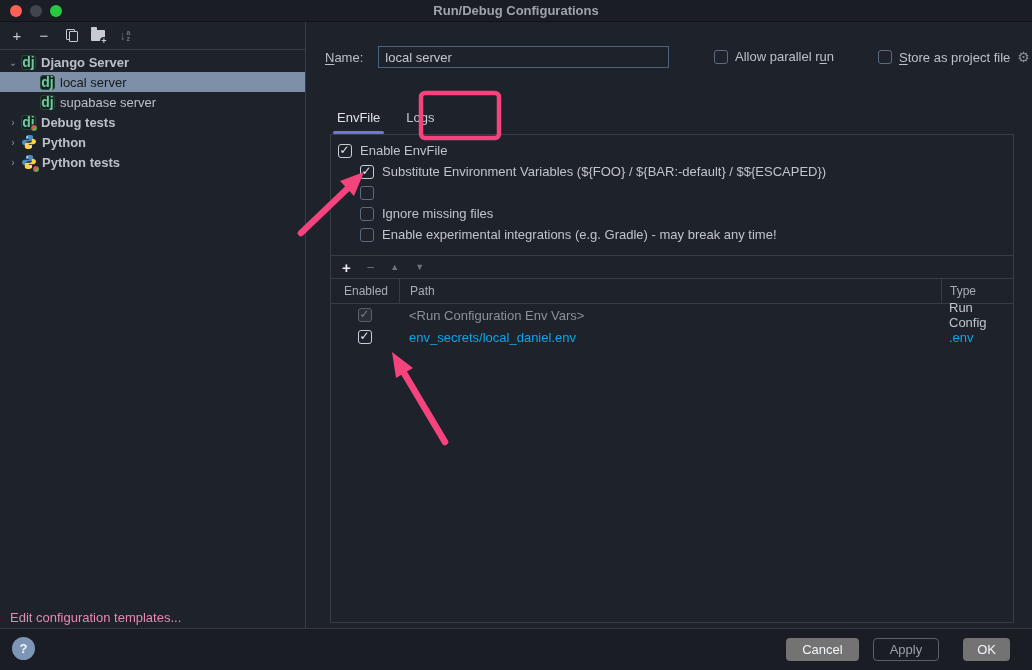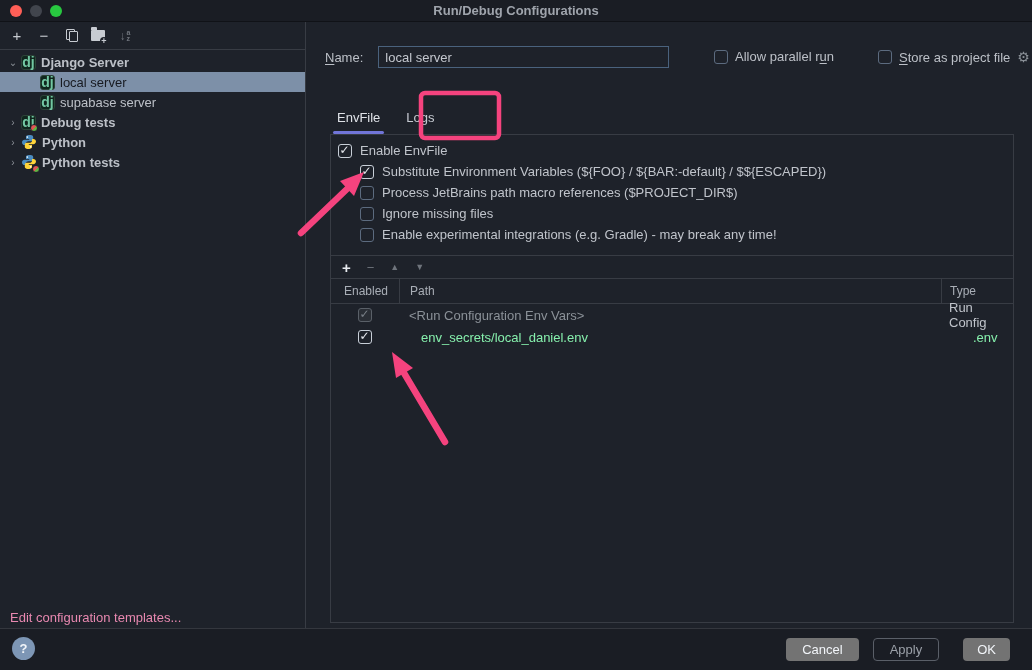--- a/index.html
+++ b/index.html
@@ -75,21 +75,21 @@
   .lt-btn.on { color:#e8ebf0; font-weight:bold; font-size:15px; }
   .lt-btn.tri { font-size:9px; }
   .thead { height:25px; display:flex; align-items:center; border-bottom:1px solid #383c44; color:#a9aeb6; font-size:12px; }
   .c-enabled { width:68px; padding-left:13px; flex:none; }
   .c-path { width:542px; padding-left:10px; flex:none; border-left:1px solid #383c44; align-self:stretch; display:flex; align-items:center; }
   .c-type { flex:1; padding-left:8px; border-left:1px solid #383c44; align-self:stretch; display:flex; align-items:center; }
   .trow2 { height:22px; display:flex; align-items:center;justify-content:center; }
   .trow2 .c-enabled { display:flex; justify-content:center; padding-left:0; width:68px; }
   .trow2 .c-path, .trow2 .c-type { border-left:none; }
   .row-dim .c-path { color:#8b9198; }
-  .row-norm { color:#86efac;gap:12px; }
+  .row-norm { color:#0ea5e9; }
   .row-dim .c-type { color:#c0c4cb; }
 
   
   .footer { position:absolute; left:0; top:628px; width:1032px; height:42px; background:#1a1d24; border-top:1px solid #34373e; }
   .help-btn { position:absolute; left:12px; top:8px; width:23px; height:23px; border-radius:50%; background:#7d96b5; color:#f2f5f9; font-weight:bold; display:flex; align-items:center; justify-content:center; font-size:13px; }
   .btns { position:absolute; right:22px; top:9px; display:flex; align-items:center; }
   .btn { height:23px; border-radius:4px; font-family:inherit; font-size:13px; padding:0 16px; display:flex; align-items:center; justify-content:center; }
   .btn.filled { background:#737373; color:#f2f5f9; border:none; }
   .btn.ghost { background:transparent; color:#9ba0a8; border:1px solid #5a5f68; margin-left:14px; }
   .btn.ok { margin-left:24px; padding:0 14px; }
@@ -213,21 +213,20 @@
         <div class="opt ind-a">
           <span class="cb checked"></span>
           <span>Enable EnvFile</span>
         </div>
         <div class="opt ind-b">
           <span class="cb checked"></span>
           <span>Substitute Environment Variables (${FOO} / ${BAR:-default} / $${ESCAPED})</span>
         </div>
         <div class="opt ind-b">
           <span class="cb"></span>
-          <span>Process JetBrains path macro references ($PROJECT_DIR$)</span>
         </div>
         <div class="opt ind-b">
           <span class="cb"></span>
           <span>Ignore missing files</span>
         </div>
         <div class="opt ind-b">
           <span class="cb"></span>
           <span>Enable experimental integrations (e.g. Gradle) - may break any time!</span>
         </div>
       </div>

